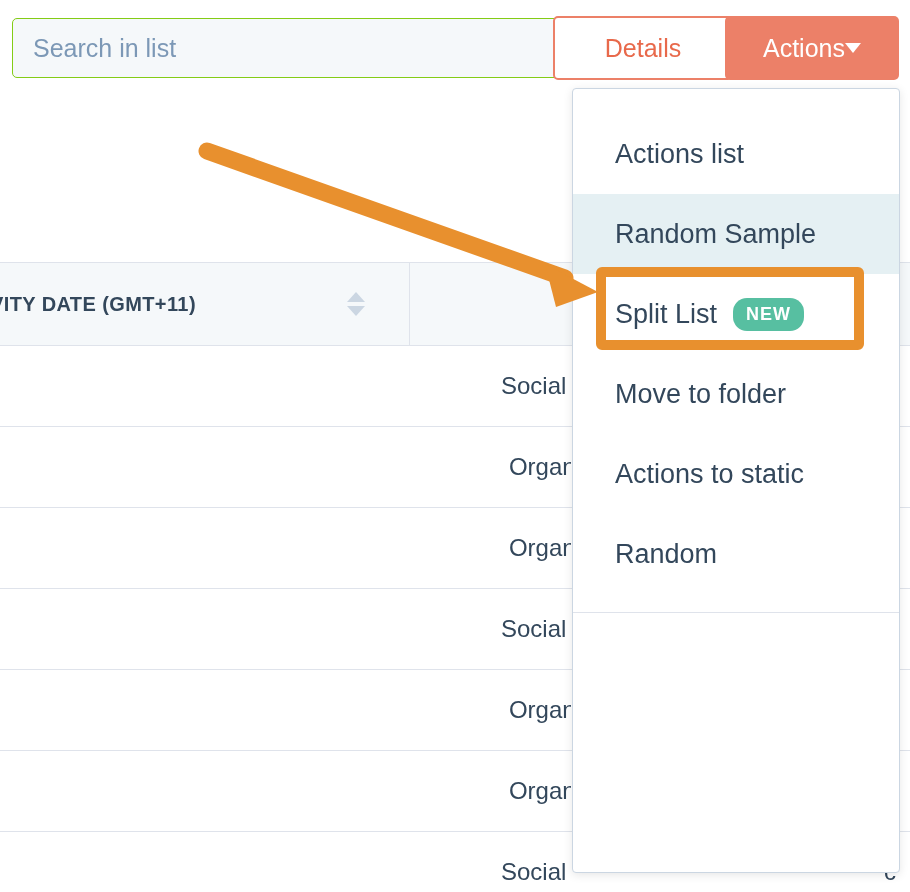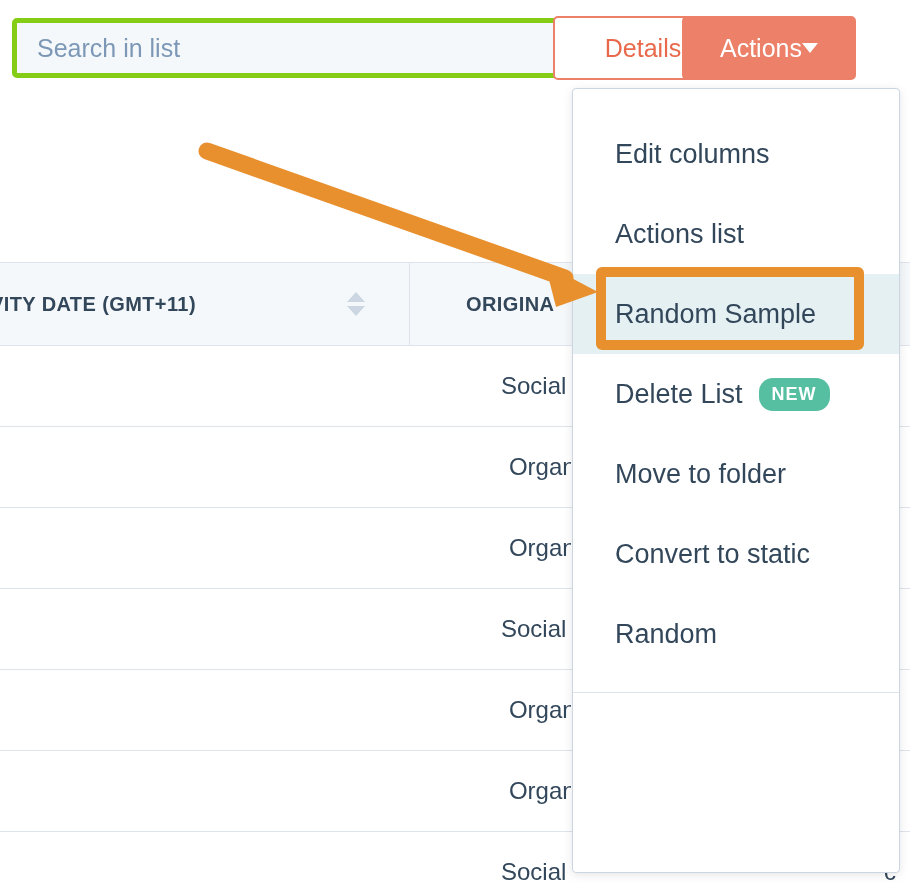--- a/index.html
+++ b/index.html
@@ -24,21 +24,21 @@
     left: 0; top: 0;
     width: 910px; height: 92px;
     background: #ffffff;
   }
   .search-box {
     position: absolute;
     left: 12px; top: 18px;
     width: 615px; height: 60px;
     box-sizing: border-box;
     background: #F5F8FA;
-    border: 5px solid #84cc16;
+    border: 1px solid #84cc16;
     border-radius: 5px;
     display: flex;
     align-items: center;
   }
   .search-input {
     flex: 1 1 auto;
     border: none; outline: none; background: transparent;
     font-family: "Liberation Sans", sans-serif;
     font-size: 25px;
     color: #33475B;
@@ -63,21 +63,21 @@
     border-radius: 5px;
     color: #E8694B;
     font-size: 25px;
     font-family: "Liberation Sans", sans-serif;
     display: flex; align-items: center; justify-content: center;
     cursor: pointer;
     padding: 0;
   }
   .btn-actions {
     position: absolute;
-    left: 682px; top: 16px;
+    left: 725px; top: 16px;
     width: 174px; height: 64px;
     box-sizing: border-box;
     background: #EC8068;
     border: none;
     border-radius: 5px;
     color: #ffffff;
     font-size: 25px;
     font-family: "Liberation Sans", sans-serif;
     display: flex; align-items: center; justify-content: center;
     gap: 0;
@@ -242,23 +242,20 @@
   <div class="table">
 
     <div class="thead">
       <div class="th th-date">
         <span class="th-label">VITY DATE (GMT+11)</span>
         <span class="th-sort">
           <span class="tri-up"></span>
           <span class="tri-dn"></span>
         </span>
       </div>
-      <div class="th th-origin">
-        <span class="th-label">ORIGINA</span>
-      </div>
       <div class="th th-next">
         <span class="th-label">R</span>
       </div>
     </div>
 
     <div class="trow">
       <div class="cell-origin">
           <span>Social m</span>
         </div>
       <div class="cell-next">
@@ -331,43 +328,40 @@
 
     <button class="btn-actions">
       <span>Actions</span>
       <span class="caret-down"></span>
     </button>
   </div>
 
   <div class="menu">
     <div class="menu-pad-top"></div>
 
-    <div class="menu-item">
-      <span>Edit columns</span>
-    </div>
 
     <div class="menu-item">
       <span>Actions list</span>
     </div>
 
     <div class="menu-item hovered">
       <span>Random Sample</span>
     </div>
 
     <div class="menu-item">
-      <span>Delete List</span>
+      <span>Split List</span>
       <span class="badge-new">NEW</span>
     </div>
 
     <div class="menu-item">
       <span>Move to folder</span>
     </div>
 
     <div class="menu-item">
-      <span>Convert to static</span>
+      <span>Actions to static</span>
     </div>
 
     <div class="menu-item">
       <span>Random</span>
     </div>
 
 
     <div class="menu-pad-mid"></div>
     <div class="menu-sep"></div>
     <div class="menu-pad-bot"></div>

